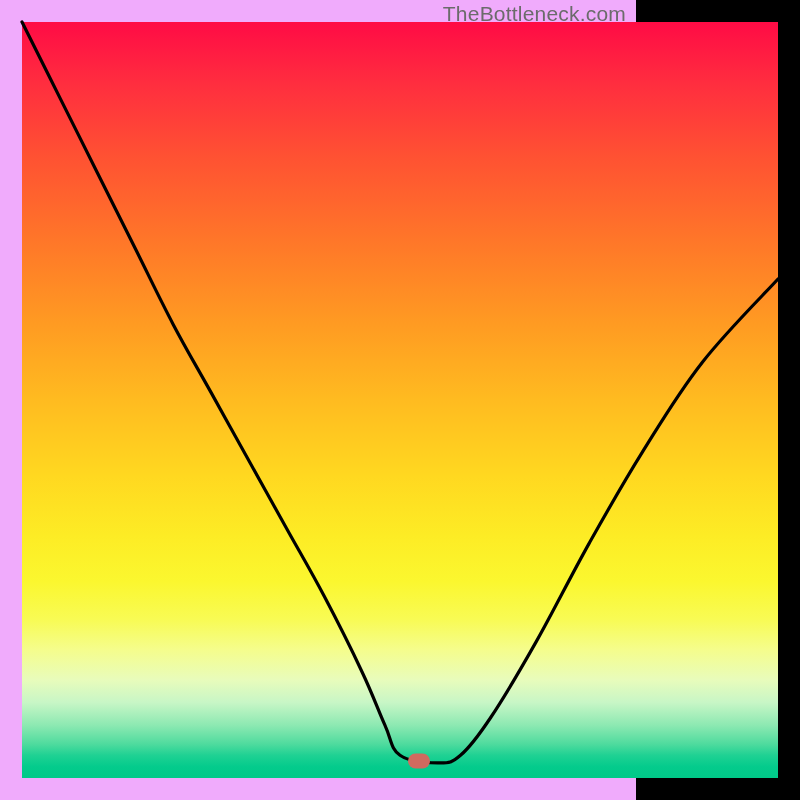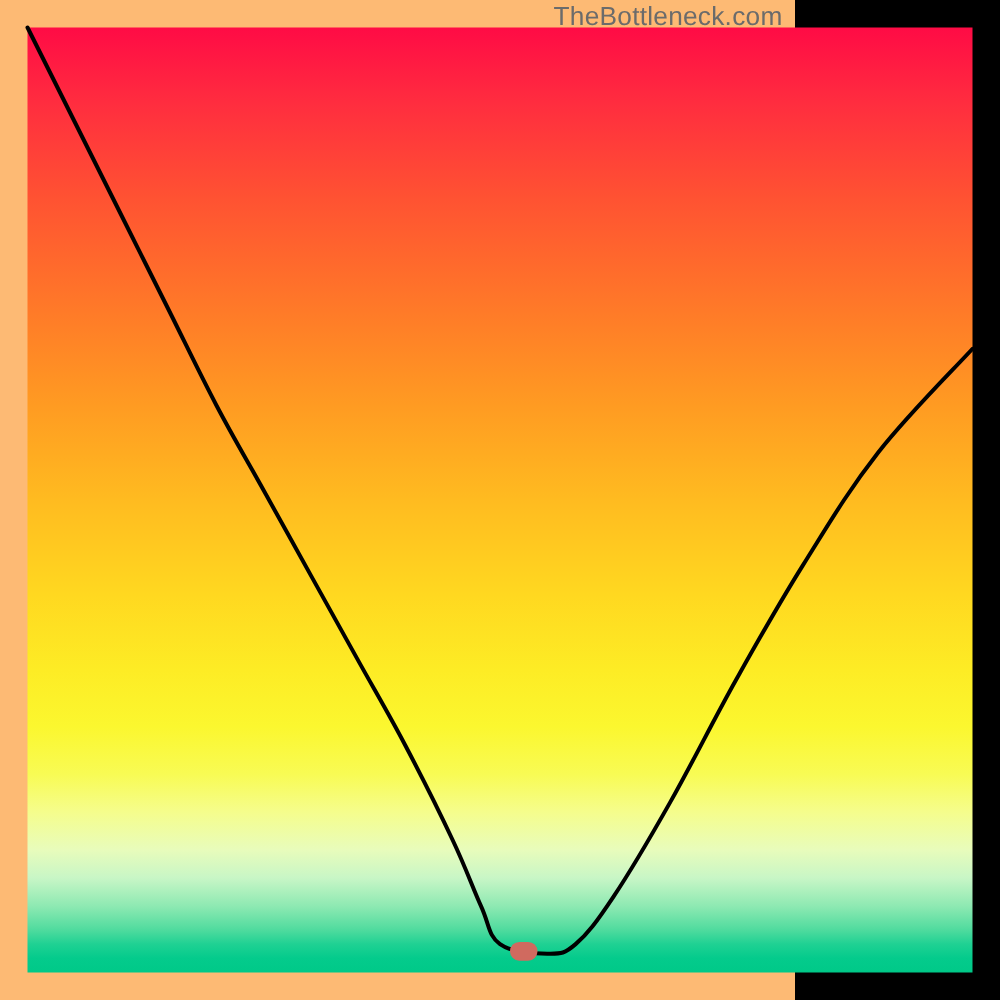--- a/index.html
+++ b/index.html
@@ -10,21 +10,21 @@
     background: #000;
     overflow: hidden;
     font-family: Arial, Helvetica, sans-serif;
   }
   .frame {
     position: absolute;
     left: 0;
     top: 0;
     width: 636px;
     height: 800px;
-    background: #fdba74;
+    background: #f0abfc;
   }
   .plot-area {
     position: absolute;
     left: 22px;
     top: 22px;
     width: 756px;
     height: 756px;
     
     background: linear-gradient(to bottom,
       #ff0b45 0%,

